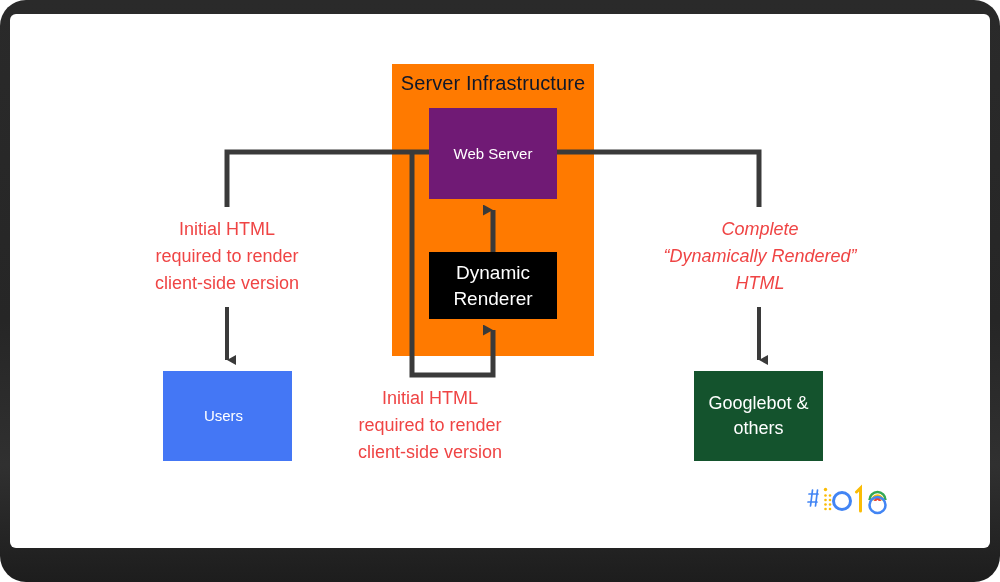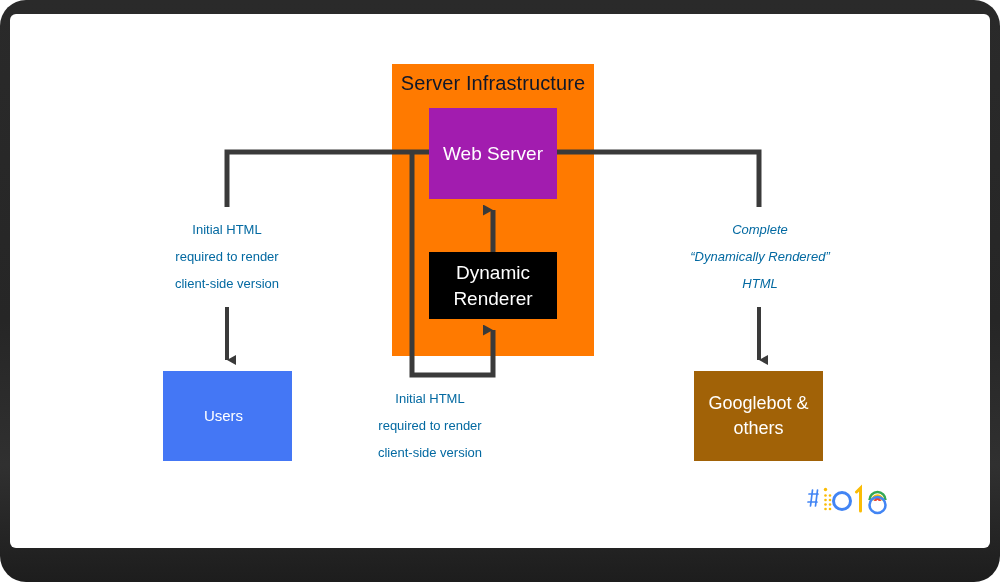--- a/index.html
+++ b/index.html
@@ -67,22 +67,22 @@
     align-items: center;
     justify-content: center;
     text-align: center;
     color: #ffffff;
     box-sizing: border-box;
   }
 
   #web-server-box {
     left: 429px; top: 108px;
     width: 128px; height: 91px;
-    background: #a21caf;
-    font-size: 19px;
+    background: #701a75;
+    font-size: 15px;
     line-height: 25px;
   }
 
   #dynamic-renderer-box {
     left: 429px; top: 252px;
     width: 128px; height: 67px;
     background: #000000;
     font-size: 19px;
     line-height: 26px;
   }
@@ -92,29 +92,29 @@
     width: 129px; height: 90px;
     background: #4477F5;
     font-size: 15px;
     line-height: 24px;
     padding-right: 8px;
   }
 
   #googlebot-box {
     left: 694px; top: 371px;
     width: 129px; height: 90px;
-    background: #a16207;
+    background: #14532d;
     font-size: 18px;
     line-height: 25px;
   }
 
   
   .caption {
-    color: #0369a1;
-    font-size: 13px;
+    color: #ef4444;
+    font-size: 18px;
     line-height: 27px;
     text-align: center;
     white-space: pre-line;
   }
   #caption-left   { left: 112px; top: 216px; width: 230px; }
   #caption-center { left: 318px; top: 385px; width: 224px; }
   #caption-right  { left: 640px; top: 216px; width: 240px; font-style: italic; }
 
   
   #connectors {

